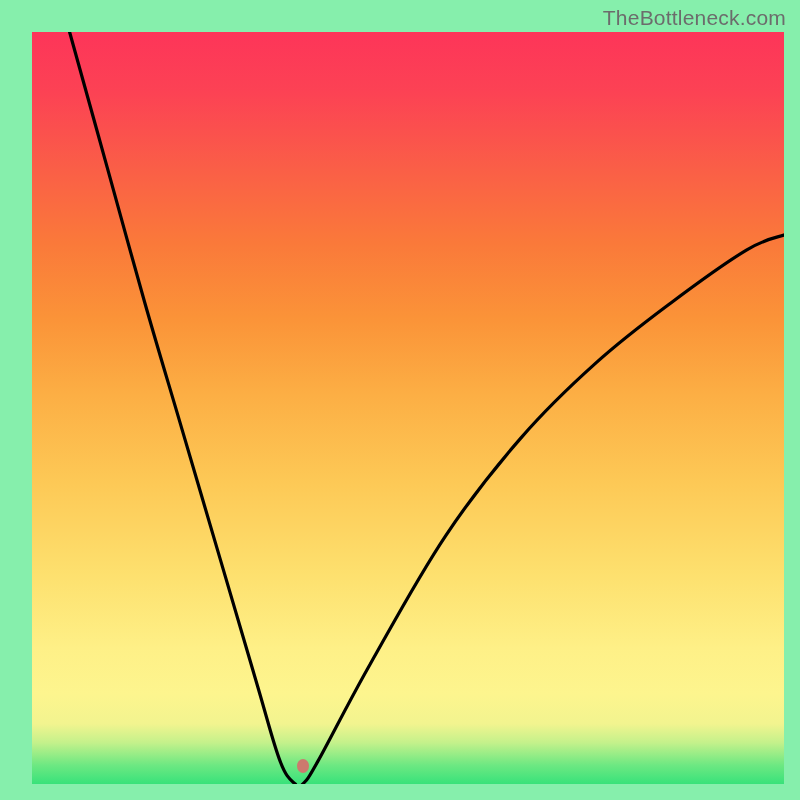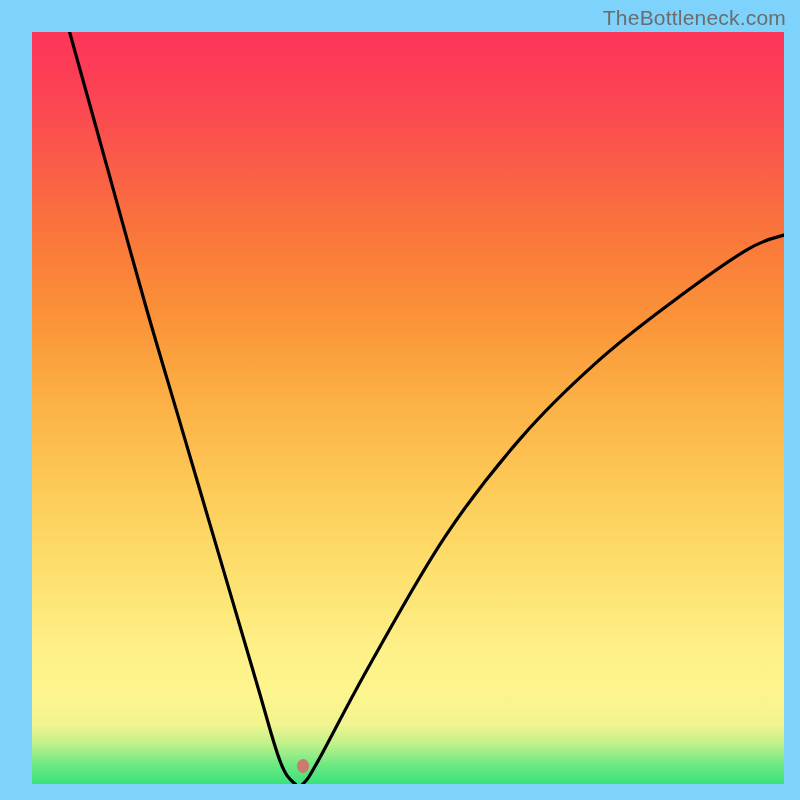--- a/index.html
+++ b/index.html
@@ -1,17 +1,17 @@
 <!DOCTYPE html>
 <html><head>
 <meta charset="utf-8">
 <style>
   * { margin: 0; padding: 0; box-sizing: border-box; }
   body { width: 800px; height: 800px; background: #000; overflow: hidden; font-family: Arial, sans-serif; }
-  .frame { width: 800px; height: 800px; background: #7dd3fc; position: relative; }
+  .frame { width: 800px; height: 800px; background: #86efac; position: relative; }
   .plot {
     position: absolute;
     top: 32px;
     left: 32px;
     width: 752px;
     height: 752px;
     background: linear-gradient(to top,
       #38e27a 0%,
       #6de882 2.5%,
       #c4f18b 5.5%,

